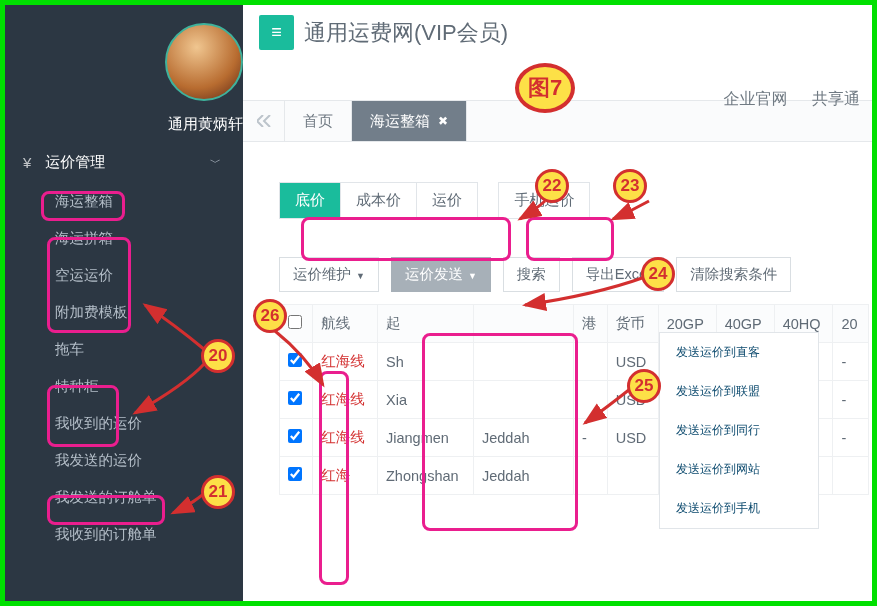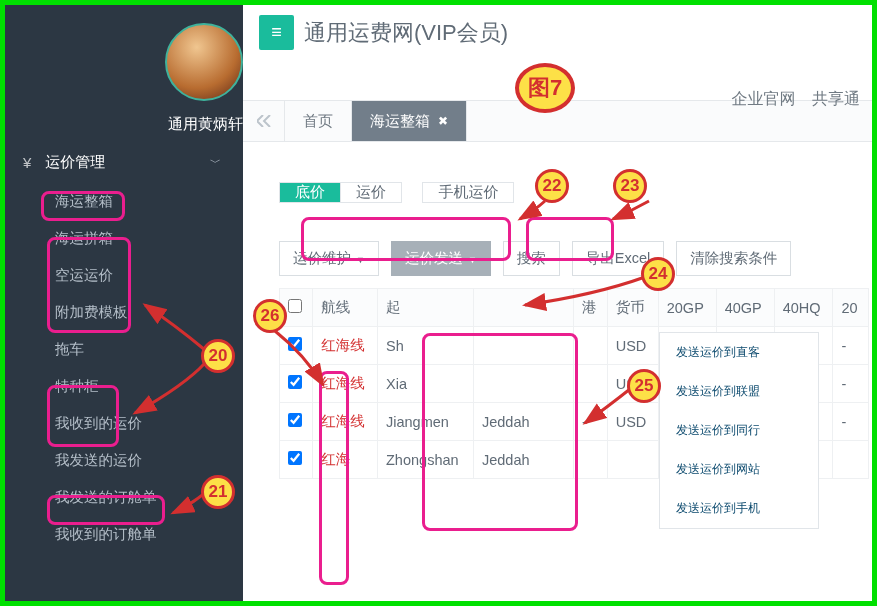--- a/index.html
+++ b/index.html
@@ -16,32 +16,32 @@
 
 .menu { list-style: none; }
 .menu li { padding: 9px 0 9px 50px; font-size: 14.5px; color: #b5bfc9; cursor: pointer; }
 
 .main { position: absolute; left: 238px; top: 0; width: 629px; height: 596px; background: #fff; }
 
 .topbar { display: flex; align-items: center; padding: 10px 16px 0; }
 .hamburger { width: 35px; height: 35px; background: #1abc9c; color: #fff; display: flex; align-items: center; justify-content: center; font-size: 18px; border-radius: 2px; }
 .app-title { margin-left: 10px; font-size: 22px; color: #606b76; }
 .toplinks { position: absolute; right: 12px; top: 84px; font-size: 16px; color: #707a83; }
-.toplinks span { margin-left: 12px; }
+.toplinks span { margin-left: 20px; }
 
 .tabbar { margin-top: 50px; border-top: 1px solid #e5e8eb; border-bottom: 1px solid #e5e8eb; display: flex; height: 42px; background: #fafbfc; }
 .tab-rewind { width: 42px; display: flex; align-items: center; justify-content: center; color: #bcc4cb; border-right: 1px solid #e5e8eb; }
 .tab { padding: 0 18px; display: flex; align-items: center; font-size: 15px; color: #707a83; border-right: 1px solid #e5e8eb; }
 .tab.active { background: #727e8a; color: #fff; }
 .tab-x { margin-left: 8px; font-size: 12px; }
 
 .content { padding: 40px 0 0 36px; }
 
 .pricetabs { display: inline-flex; border: 1px solid #e1e5e9; }
-.pt { padding: 0 15px; font-size: 15px; color: #606b76; border-right: 1px solid #e1e5e9; cursor: pointer; background: #fff; }
+.pt { padding: 8px 15px; font-size: 15px; color: #606b76; border-right: 1px solid #e1e5e9; cursor: pointer; background: #fff; }
 .pt:last-child { border-right: none; }
 .pt.active { background: #1abc9c; color: #fff; }
 .pricetabs2 { display: inline-flex; border: 1px solid #e1e5e9; margin-left: 16px; }
 
 .actionbar { margin-top: 38px; display: flex; align-items: flex-end; gap: 12px; }
 .btn { border: 1px solid #d9dee2; padding: 7px 13px; font-size: 14.5px; color: #606b76; background: #fff; cursor: pointer; }
 .btn.pri { background: #a7b0b8; color: #fff; border-color: #a7b0b8; }
 .btn .car { margin-left: 5px; font-size: 9px; }
 
 .dropdown { position: absolute; left: 416px; top: 327px; width: 160px; background: #fff; border: 1px solid #e1e5e9; z-index: 10; }
@@ -108,20 +108,21 @@
     <div class="tab active">
         <span>海运整箱</span>
         <span class="tab-x">✖</span>
       </div>
   </div>
 
   <div class="content">
     <div>
       <div class="pricetabs">
         <div class="pt active">底价</div>
+        <div class="pt">成本价</div>
         <div class="pt">运价</div>
       </div>
       <div class="pricetabs2">
         <div class="pt">手机运价</div>
       </div>
     </div>
 
     <div class="actionbar">
       <div class="btn"><span>运价维护</span><span class="car">▼</span></div>
       <div class="btn pri"><span>运价发送</span><span class="car">▼</span></div>

